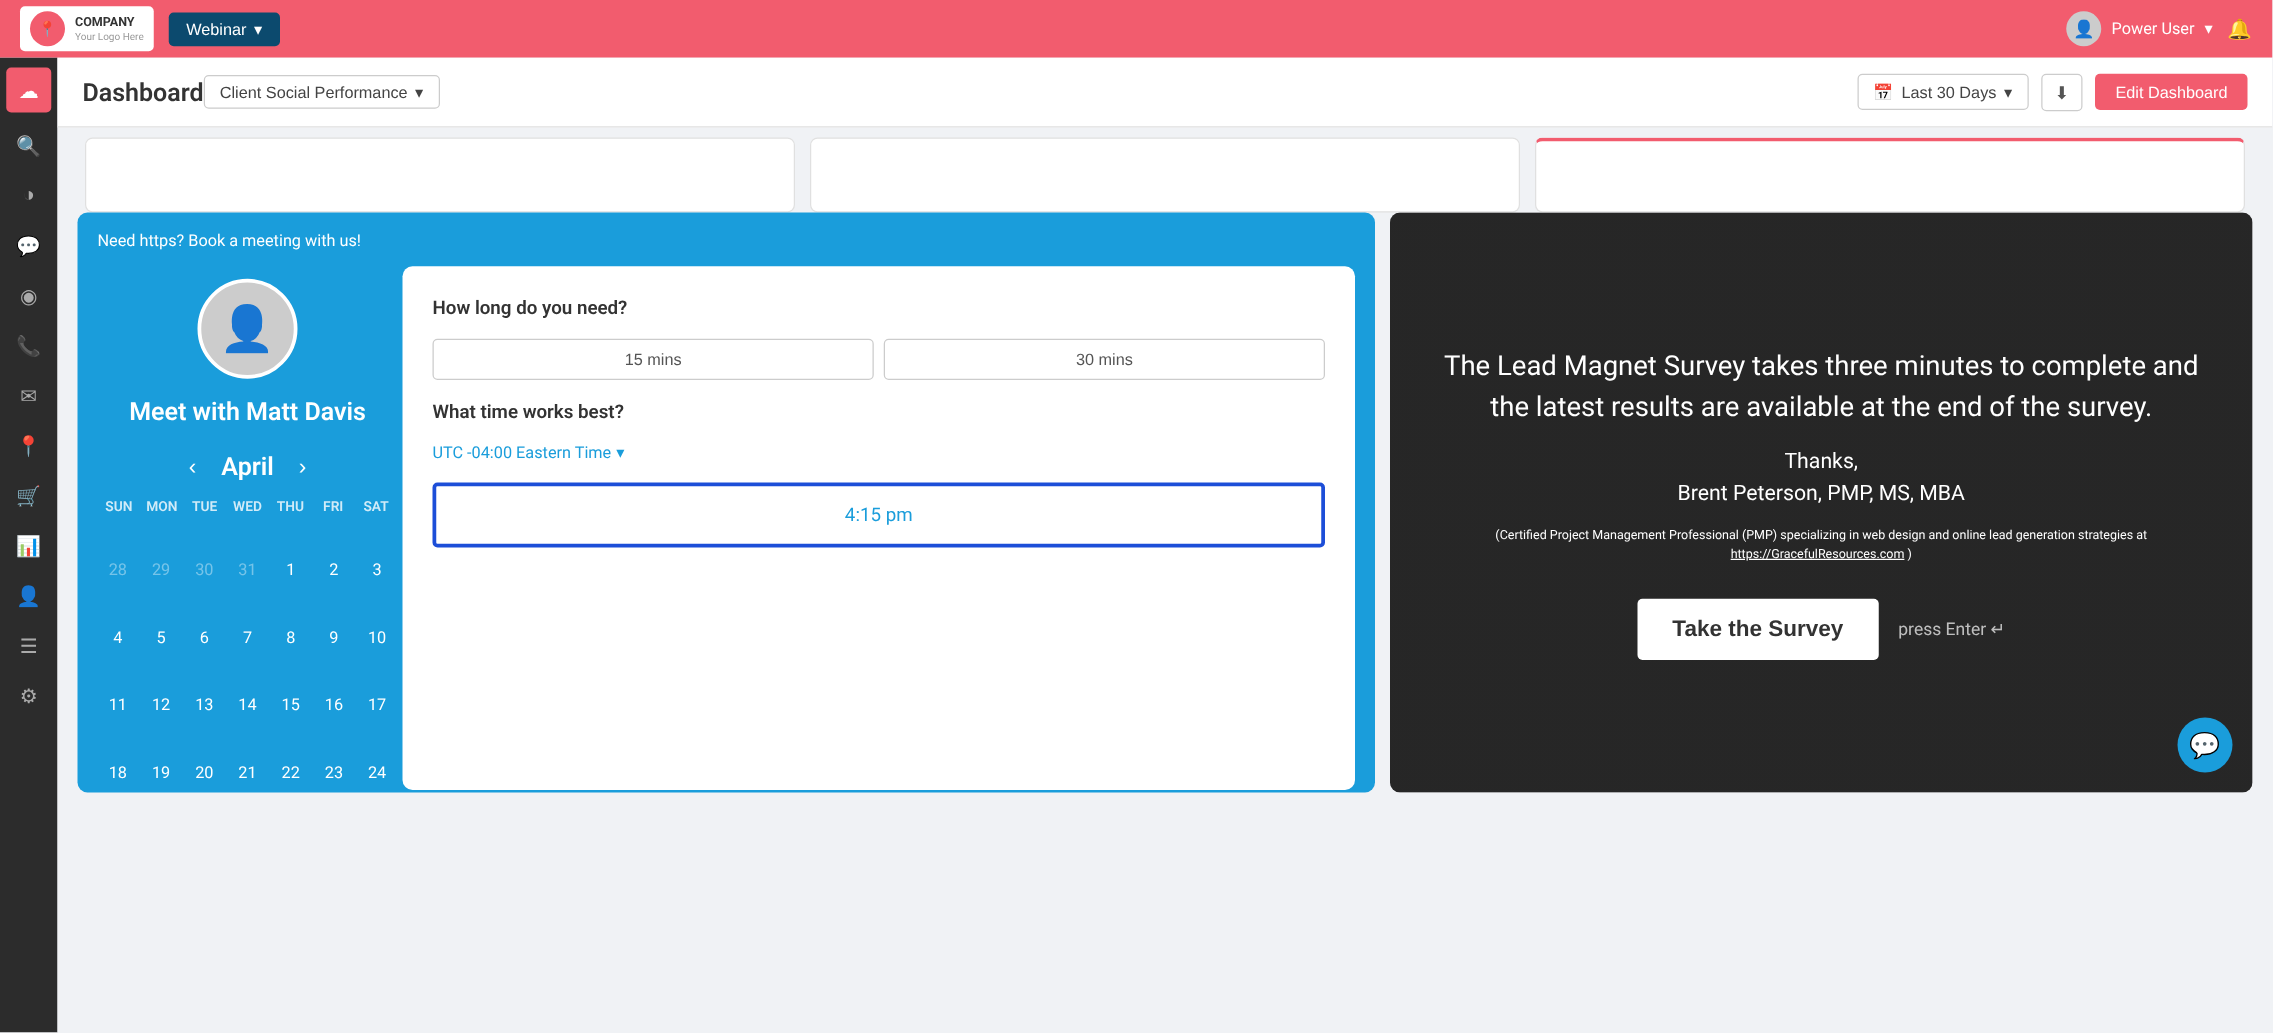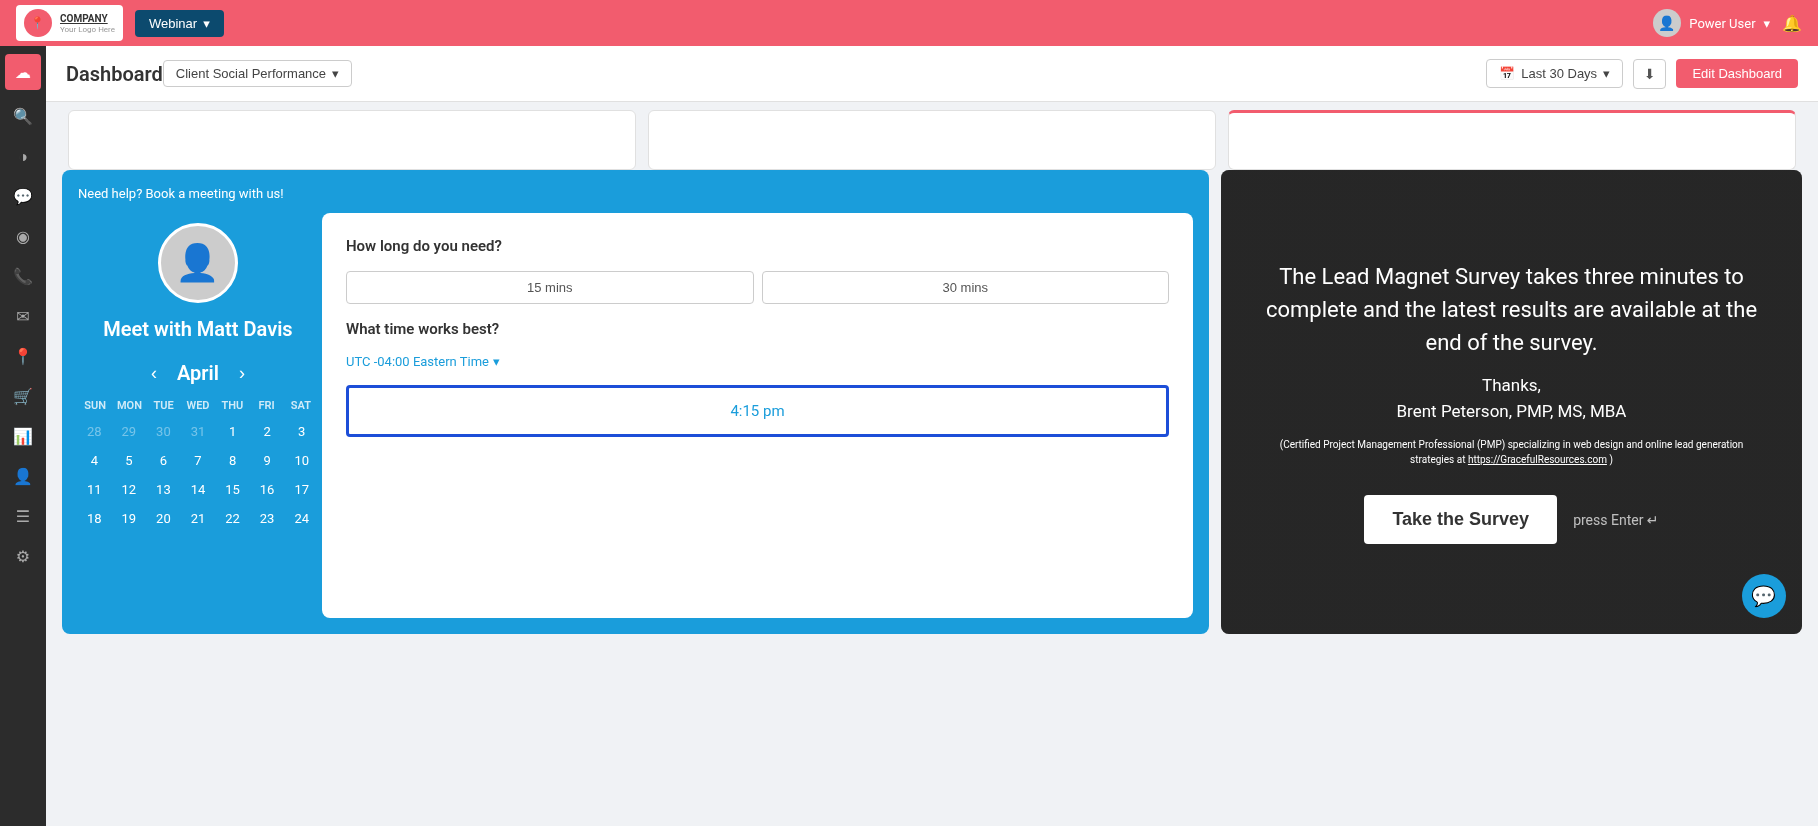--- a/index.html
+++ b/index.html
@@ -21,21 +21,21 @@
       display: flex; align-items: center; gap: 8px;
       background: white; border-radius: 4px; padding: 4px 8px;
     }
     .logo-icon {
       width: 28px; height: 28px;
       background: #f25c6e;
       border-radius: 50%;
       display: flex; align-items: center; justify-content: center;
       color: white; font-size: 12px; font-weight: bold;
     }
-    .logo-text { font-size: 10px; font-weight: bold; color: #333; line-height: 1.2; text-decoration: underline; }
+    .logo-text { font-size: 10px; font-weight: bold; color: #333; line-height: 1.2; }
     .logo-sub { font-size: 8px; color: #999; }
     .webinar-btn {
       background: #0c4a6e; color: white; border: none; border-radius: 4px;
       padding: 6px 14px; font-size: 13px; cursor: pointer;
       display: flex; align-items: center; gap: 6px;
     }
     .top-nav-right { display: flex; align-items: center; gap: 12px; }
     .user-info { display: flex; align-items: center; gap: 8px; color: white; font-size: 13px; cursor: pointer; }
     .user-avatar {
       width: 28px; height: 28px; border-radius: 50%;
@@ -170,20 +170,21 @@
     }
     .month-nav-btn { background: none; border: none; color: white; font-size: 18px; cursor: pointer; }
     .month-name { font-size: 20px; font-weight: 600; }
     .calendar-grid { width: 100%; }
     .cal-header { display: grid; grid-template-columns: repeat(7, 1fr); margin-bottom: 6px; }
     .cal-header span { text-align: center; font-size: 11px; color: rgba(255,255,255,0.8); font-weight: 600; }
     .cal-body { display: grid; grid-template-columns: repeat(7, 1fr); gap: 2px; }
     .cal-day {
       text-align: center; padding: 6px 2px; font-size: 13px; cursor: pointer;
       border-radius: 4px;
+      margin-top: 25px;
     }
     .cal-day.other-month { color: rgba(255,255,255,0.4); }
 
     
     .booking-form {
       flex: 1;
       background: white;
       border-radius: 8px;
       padding: 24px;
       display: flex;
@@ -198,21 +199,21 @@
       background: white; cursor: pointer; font-size: 13px; color: #555;
     }
     .timezone-link { color: #1a9ddb; font-size: 13px; cursor: pointer; display: flex; align-items: center; gap: 4px; }
     .time-slot {
       border: 3px solid #1d4ed8; border-radius: 4px; padding: 14px;
       text-align: center; color: #1a9ddb; font-size: 15px; cursor: pointer;
     }
 
     
     .survey-panel {
-      width: 581px;
+      width: 690px;
       border-radius: 8px;
       overflow: hidden;
       position: relative;
       background: #333;
       flex-shrink: 0;
     }
     .survey-bg {
       width: 100%; height: 100%;
       background: linear-gradient(rgba(0,0,0,0.55), rgba(0,0,0,0.55)), #555;
       display: flex;
@@ -309,21 +310,21 @@
     <div class="cards-strip">
       <div class="card-stub"></div>
       <div class="card-stub"></div>
       <div class="card-stub"></div>
     </div>
 
 
     <div class="panels-row">
 
       <div class="calendar-panel">
-        <div class="calendar-help-text">Need help? Book a meeting with us!</div>
+        <div class="calendar-help-text">Need https? Book a meeting with us!</div>
         <div class="calendar-inner">
           <div class="calendar-left">
             <div class="avatar-circle">👤</div>
             <div class="meet-with">Meet with Matt Davis</div>
             <div class="month-nav">
               <button class="month-nav-btn">‹</button>
               <span class="month-name">April</span>
               <button class="month-nav-btn">›</button>
             </div>
             <div class="calendar-grid">

